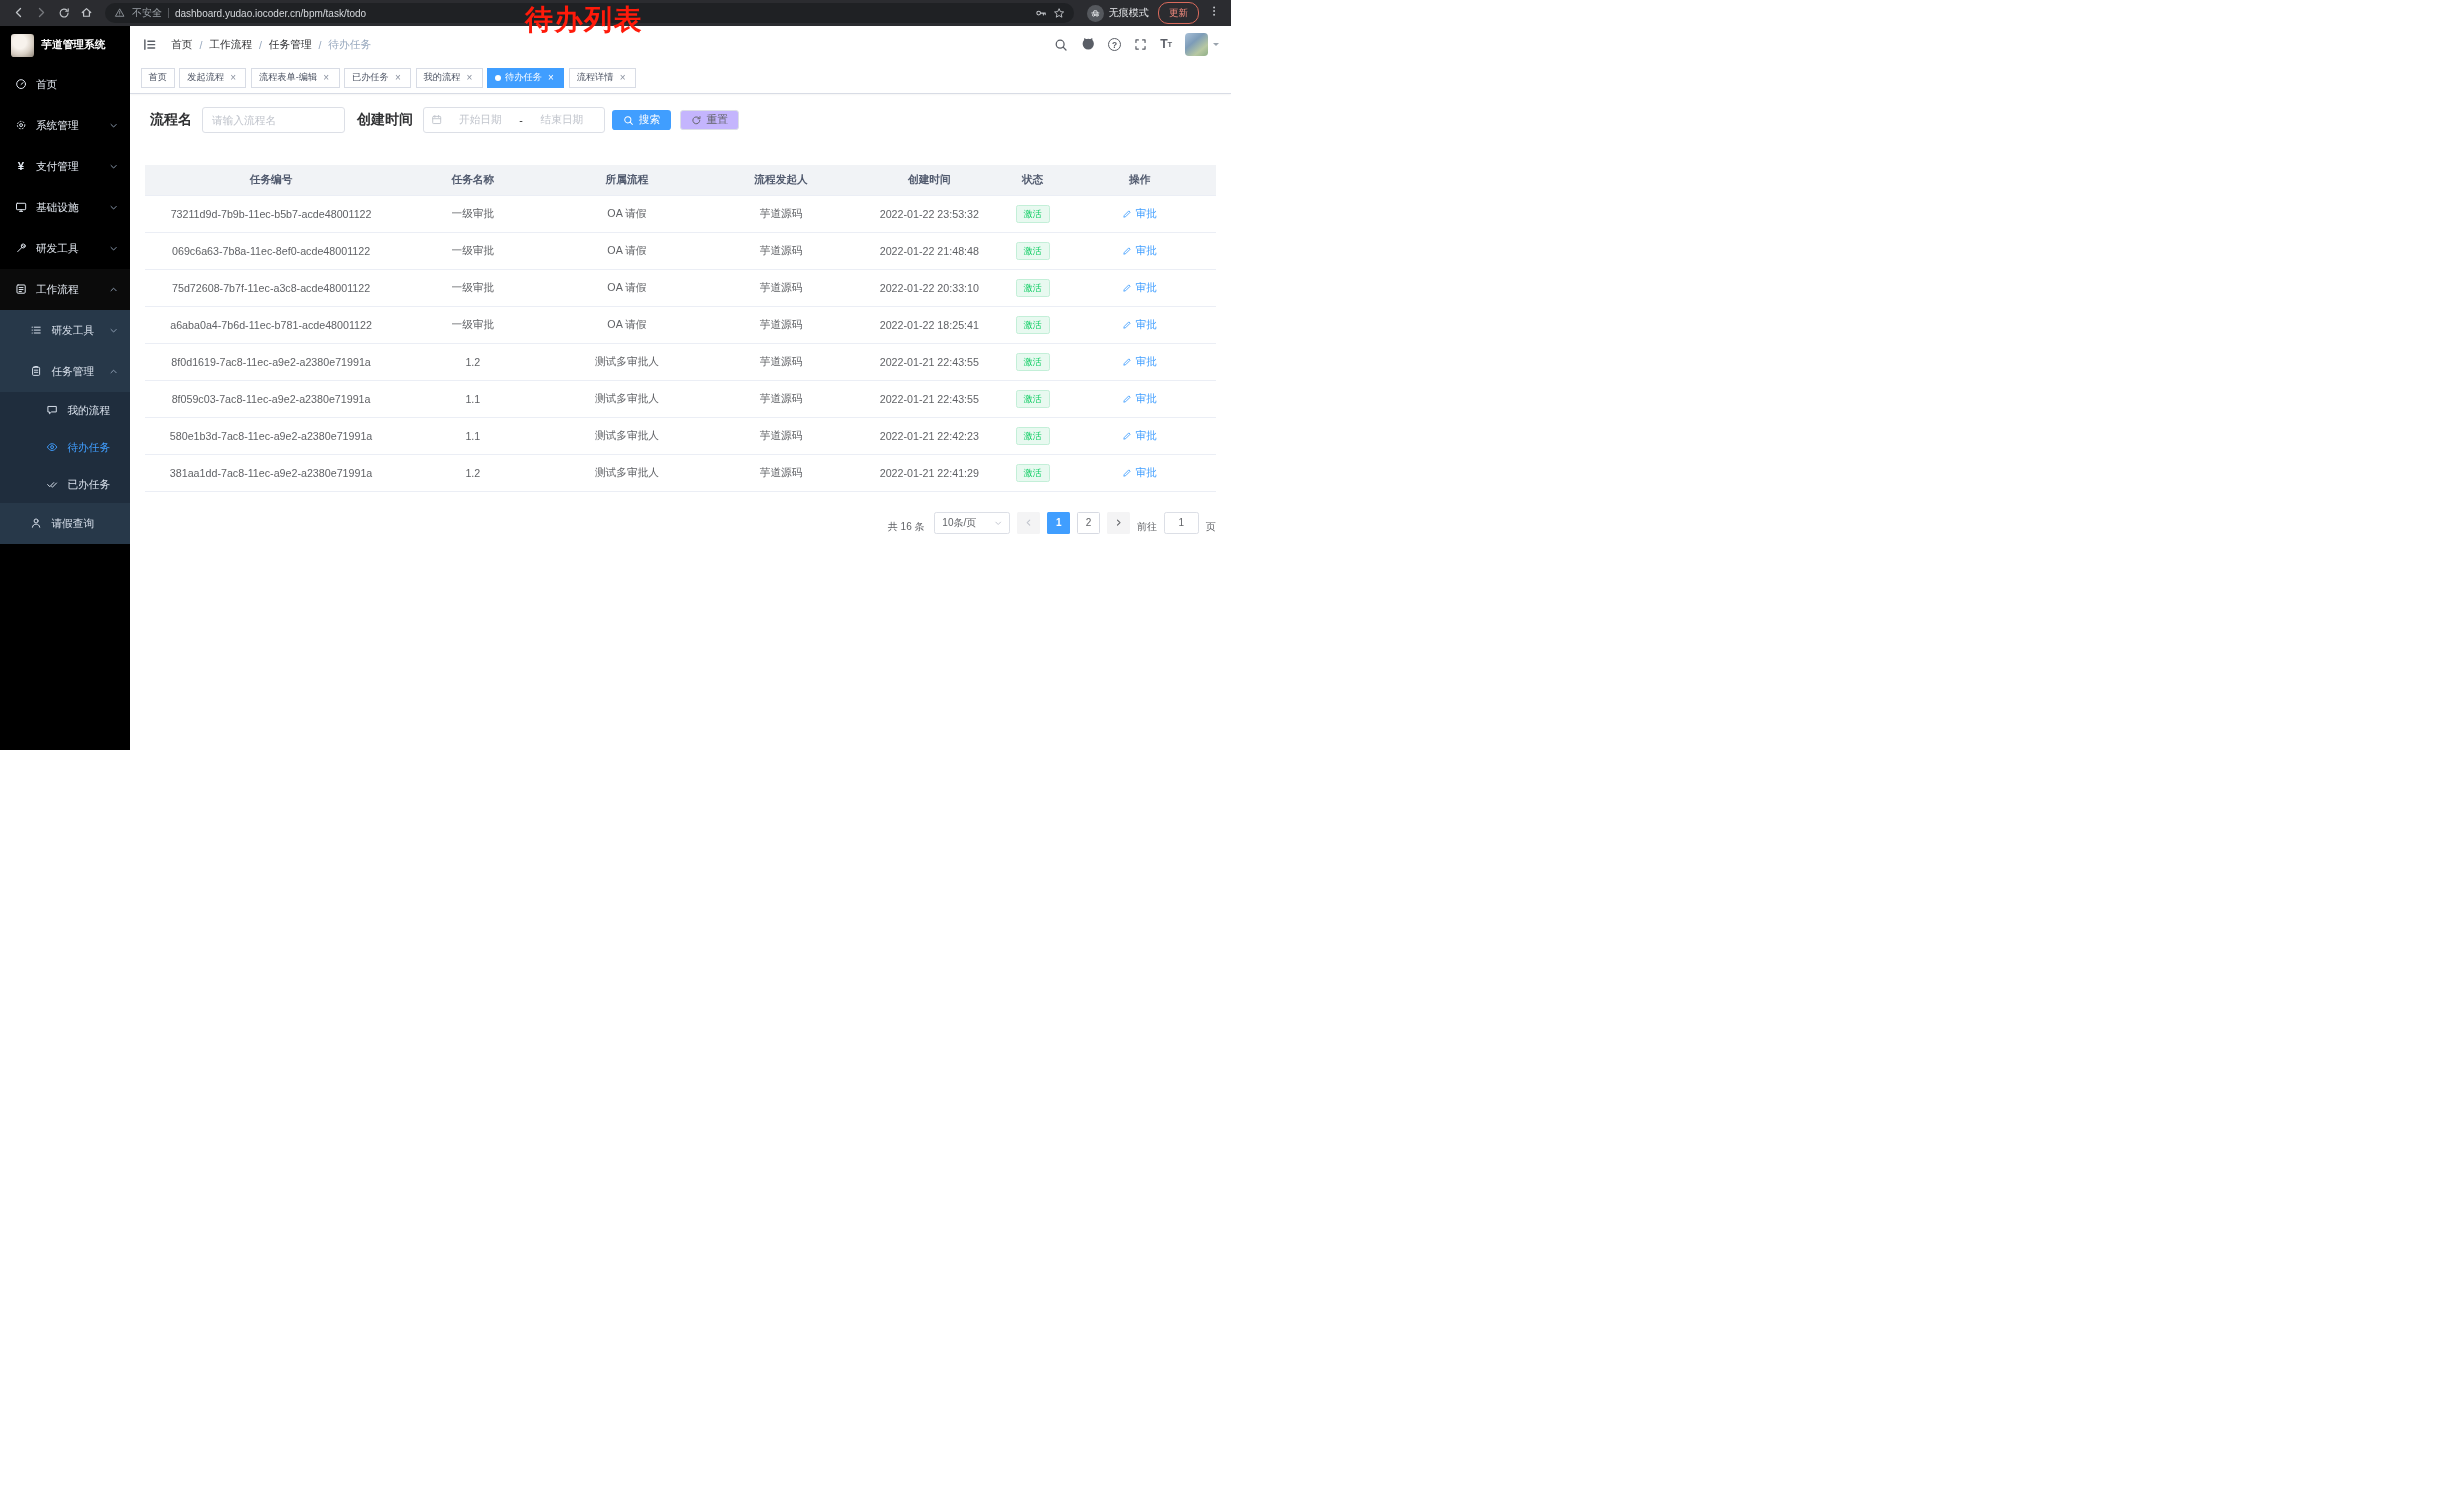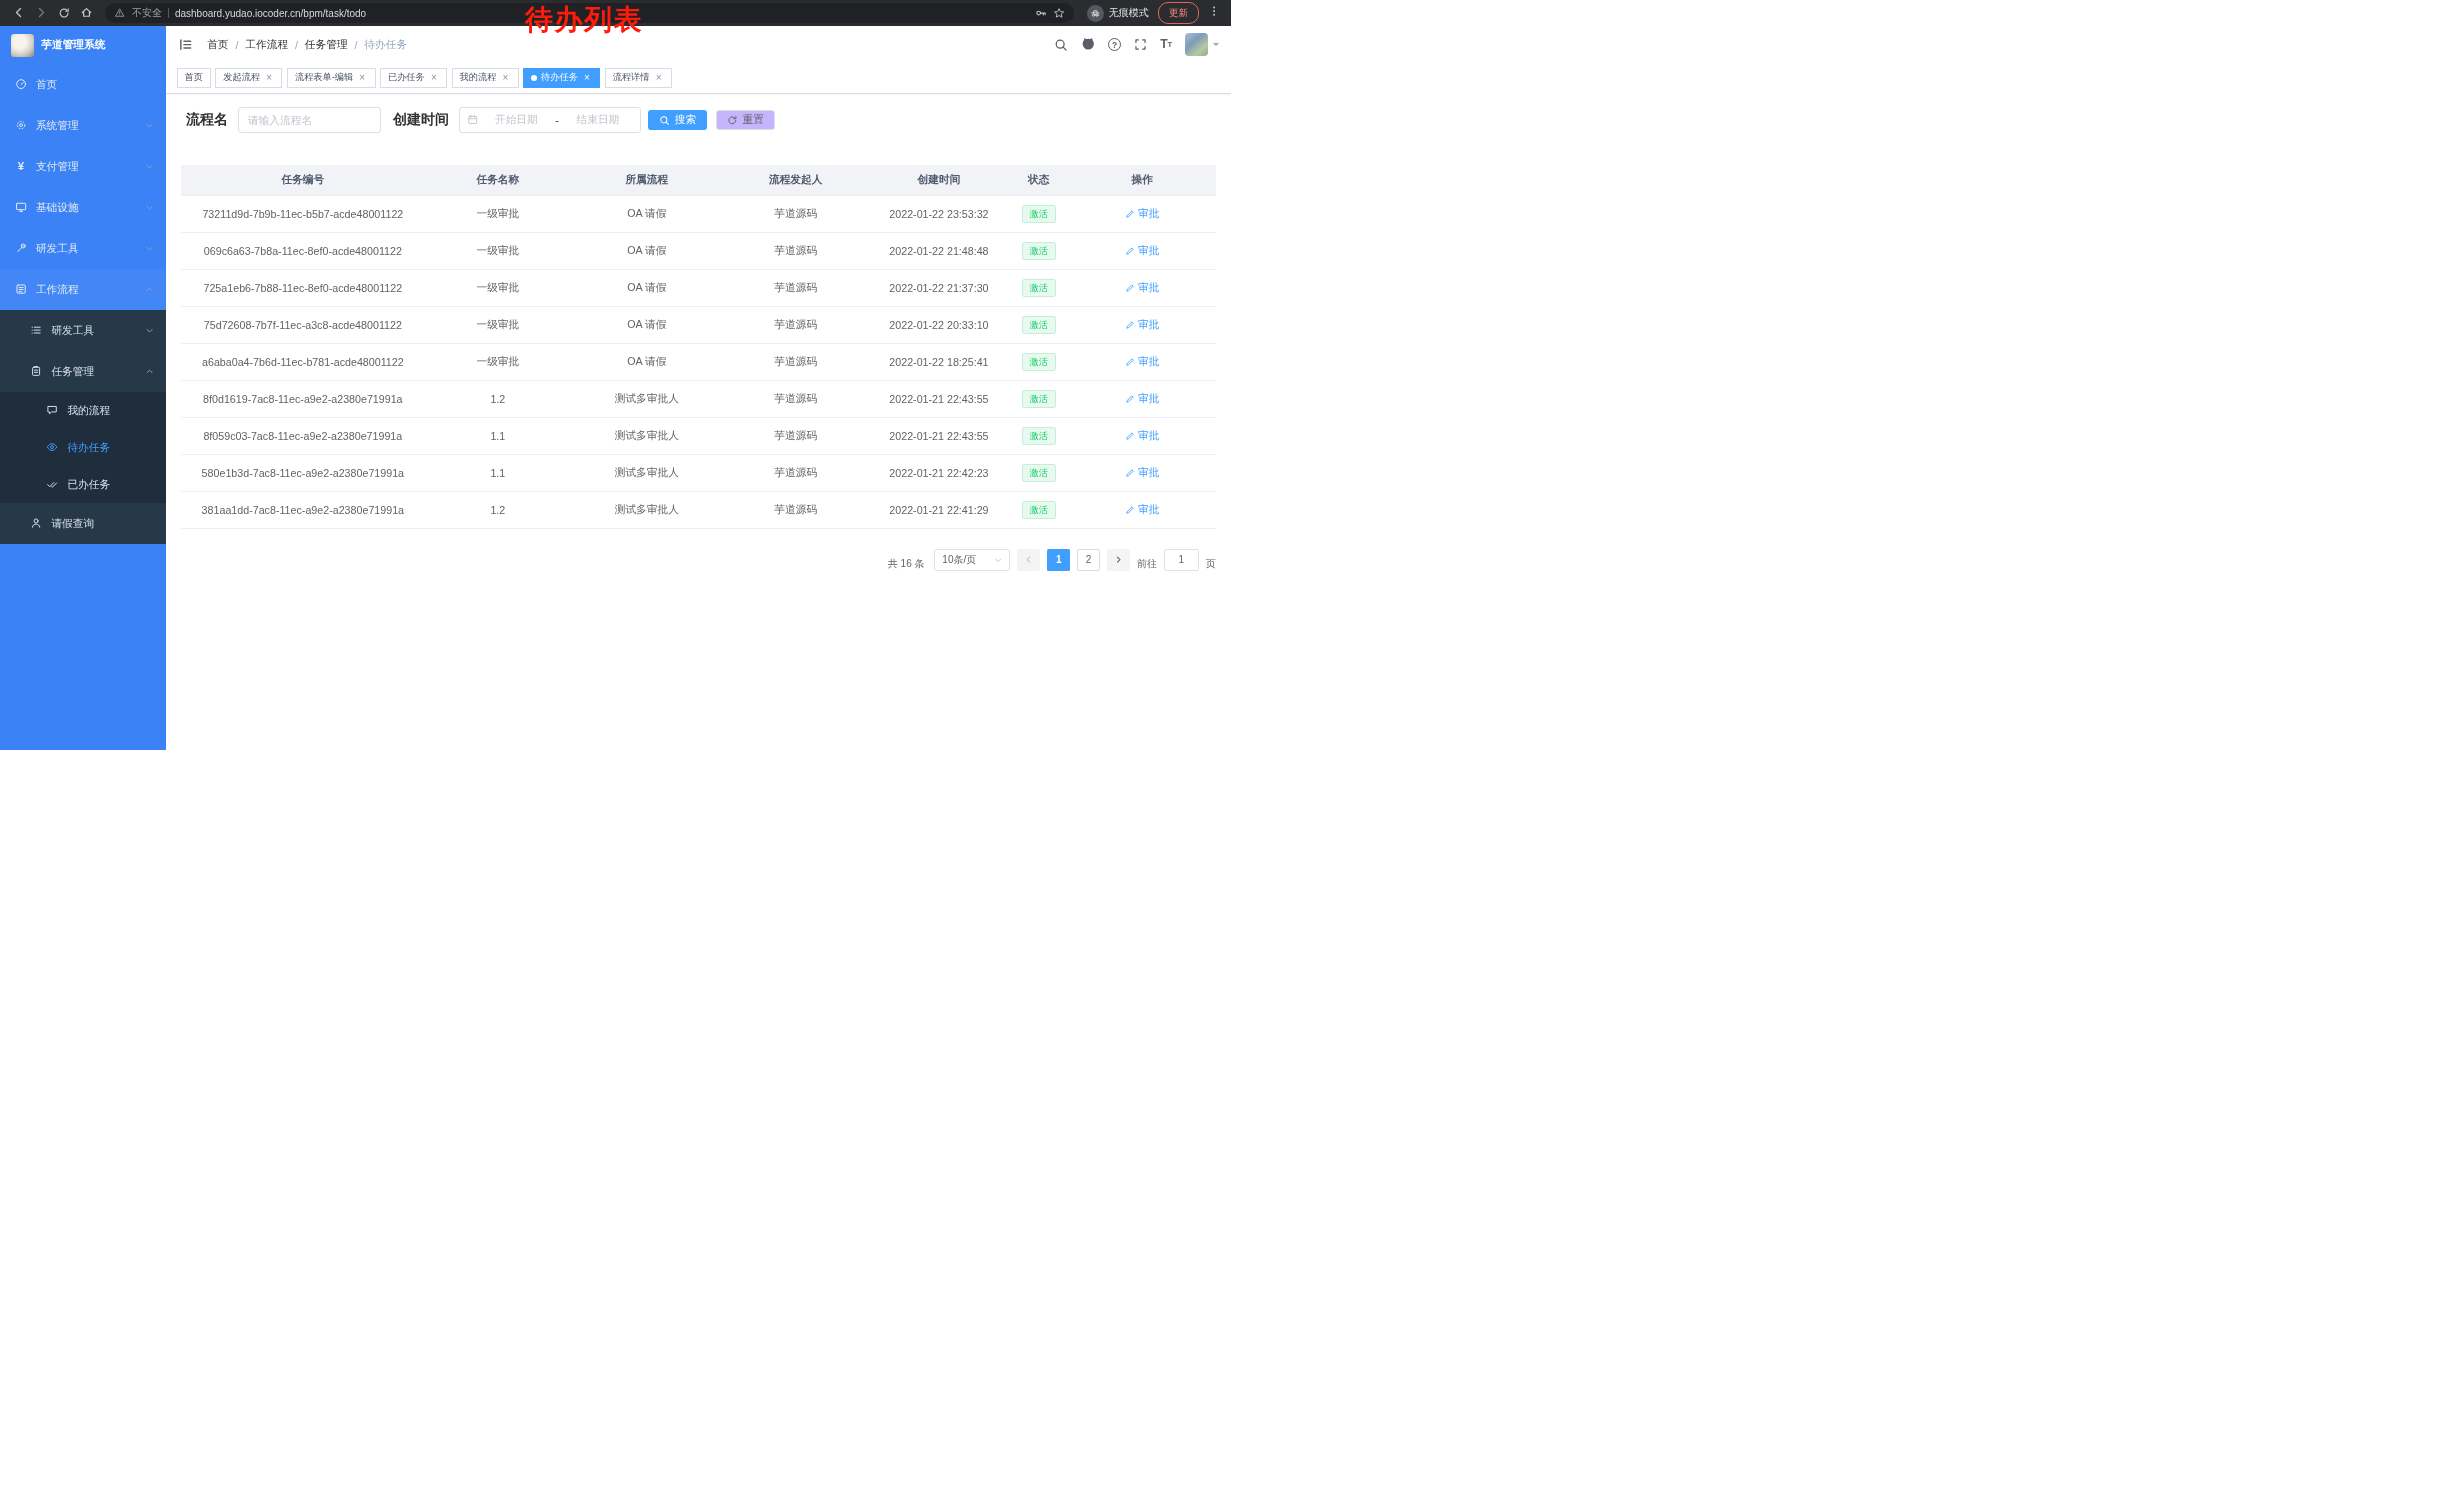--- a/index.html
+++ b/index.html
@@ -18,21 +18,21 @@
   .inc-badge { display:flex; align-items:center; gap:5.3px; color:#e8eaed; font-size:10px; margin:0 7.6px 0 4.6px; flex-shrink:0; }
   .inc-icon { width:17px; height:17px; border-radius:50%; background:#55585d; display:flex; align-items:center; justify-content:center; color:#e8eaed; }
   .update-pill { border:0.8px solid #d96a5c; color:#f28b7e; border-radius:10px; padding:3.1px 10px; font-size:9.5px; margin-right:4.6px; cursor:pointer; flex-shrink:0; }
   .kebab { color:#c2c5c9; padding:0 3.1px; cursor:pointer; }
 
   
   .annotation { position:absolute; top:5.3px; left:525px; z-index:60; font-size:28px; font-weight:700; color:#ff1a0a; letter-spacing:1.5px; line-height:1.1; pointer-events:none; }
 
   
   .app { display:flex; height:724px; }
-  .sidebar { width:166px; background:#3b82f6; flex-shrink:0; overflow:hidden; }
+  .sidebar { width:130px; background:#000000; flex-shrink:0; overflow:hidden; }
   .logo-row { height:38px; display:flex; align-items:center; gap:7.6px; padding:0 10.7px; cursor:pointer; }
   .logo-img { width:23px; height:23px; border-radius:3.1px; flex-shrink:0;
     background:radial-gradient(circle at 38% 35%, #f7f2ec 0 32%, #d8cfc4 62%, #8e8478 100%); }
   .logo-title { color:#fff; font-size:10.7px; font-weight:700; white-space:nowrap; }
 
   .menu-item { height:41px; display:flex; align-items:center; gap:8.4px; padding:0 12.2px 0 14.5px; color:#e4eaf2; font-size:10.7px; cursor:pointer; white-space:nowrap; }
   .menu-item .mi-icon { width:13px; display:flex; justify-content:center; color:inherit; flex-shrink:0; font-size:11.4px; font-weight:700; line-height:1; }
   .menu-item .chev { margin-left:auto; color:#93a3b8; display:flex; }
   .menu-item.expanded-parent { background:rgba(255,255,255,.045); }
   .submenu-l2 { background:#273849; }
@@ -493,34 +493,20 @@
               <td>2022-01-22 21:48:48</td>
               <td><span class="tag-success">激活</span></td>
               <td><a class="action-link">
                   <svg width="10" height="10" viewBox="0 0 16 16" fill="none" stroke="currentColor" stroke-width="1.4" stroke-linejoin="round">
                     <path d="M10.9 3l2.1 2.1-7.2 7.2-2.9.8.8-2.9z"></path>
                   </svg>
                   <span>审批</span>
                 </a></td>
             </tr>
             <tr>
-              <td>725a1eb6-7b88-11ec-8ef0-acde48001122</td>
-              <td>一级审批</td>
-              <td>OA 请假</td>
-              <td>芋道源码</td>
-              <td>2022-01-22 21:37:30</td>
-              <td><span class="tag-success">激活</span></td>
-              <td><a class="action-link">
-                  <svg width="10" height="10" viewBox="0 0 16 16" fill="none" stroke="currentColor" stroke-width="1.4" stroke-linejoin="round">
-                    <path d="M10.9 3l2.1 2.1-7.2 7.2-2.9.8.8-2.9z"></path>
-                  </svg>
-                  <span>审批</span>
-                </a></td>
-            </tr>
-            <tr>
               <td>75d72608-7b7f-11ec-a3c8-acde48001122</td>
               <td>一级审批</td>
               <td>OA 请假</td>
               <td>芋道源码</td>
               <td>2022-01-22 20:33:10</td>
               <td><span class="tag-success">激活</span></td>
               <td><a class="action-link">
                   <svg width="10" height="10" viewBox="0 0 16 16" fill="none" stroke="currentColor" stroke-width="1.4" stroke-linejoin="round">
                     <path d="M10.9 3l2.1 2.1-7.2 7.2-2.9.8.8-2.9z"></path>
                   </svg>

